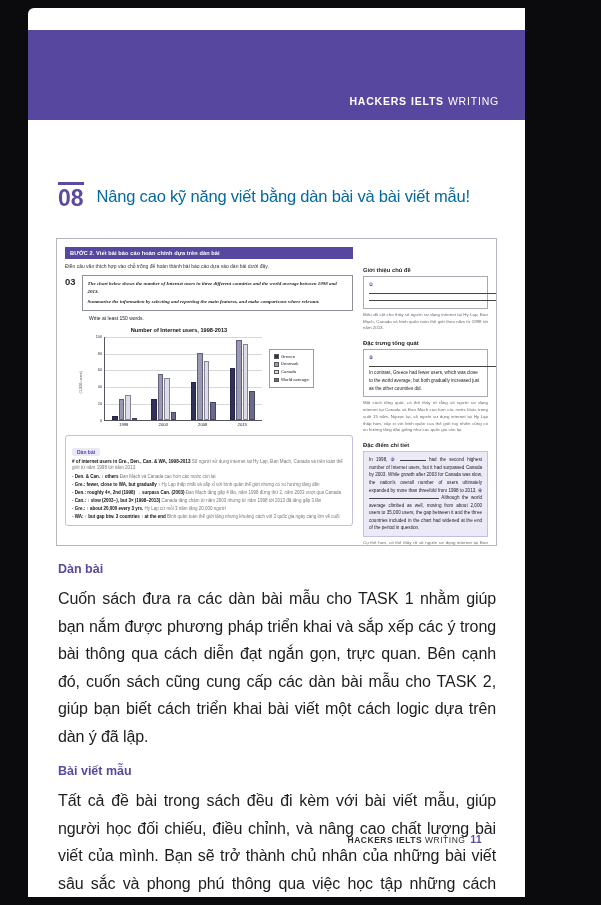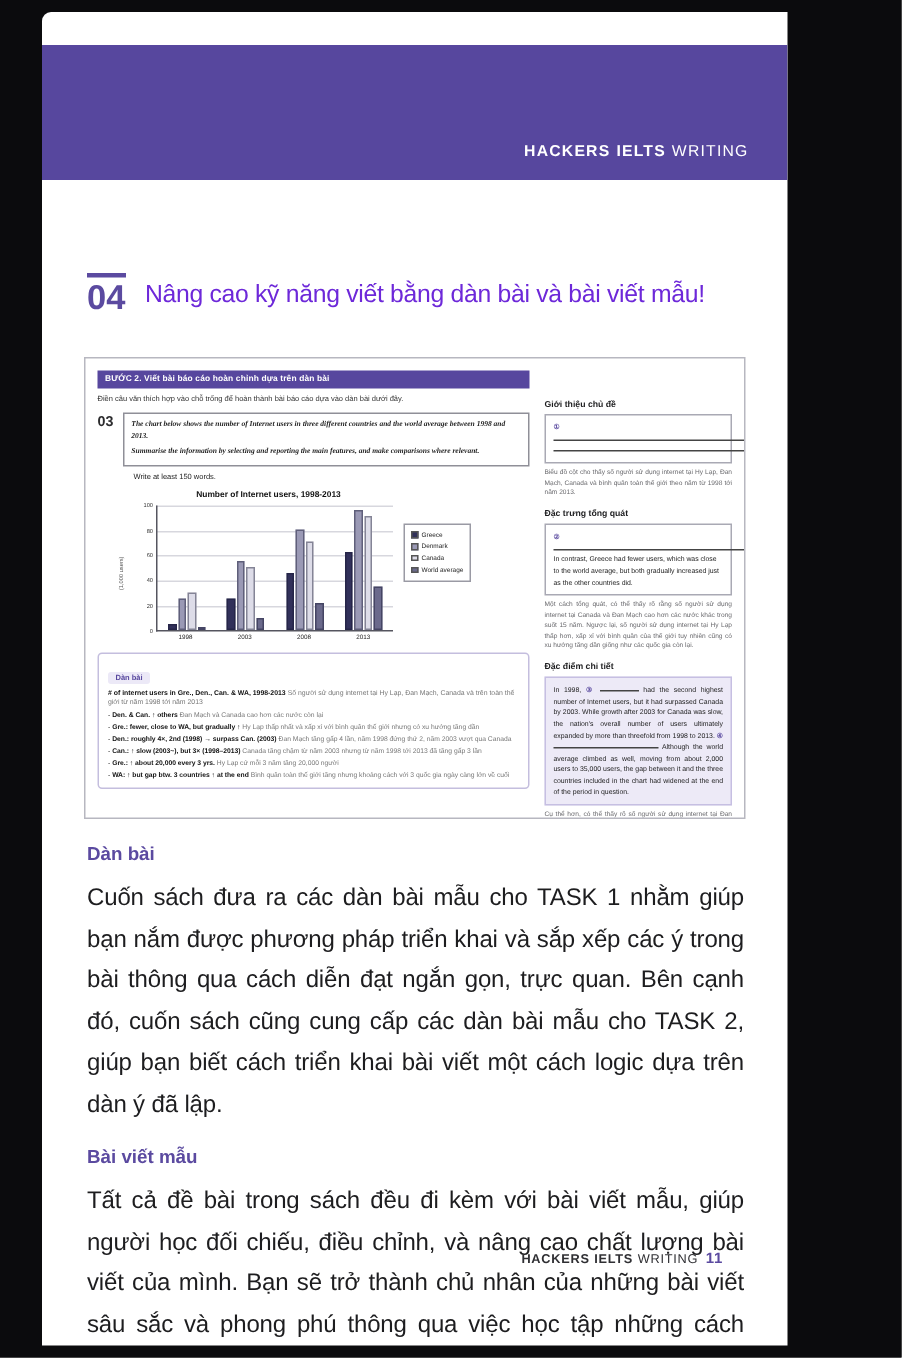--- a/index.html
+++ b/index.html
@@ -9,21 +9,21 @@
   
   .band { margin-top:22px; height:90px; background:#57479e; display:flex; align-items:flex-end; justify-content:flex-end; padding:0 26px 13px 0; }
   .brand { color:#fff; font-size:10.5px; letter-spacing:0.8px; white-space:nowrap; }
   .brand .b1 { font-weight:600; margin-right:4px; }
   .brand .b2 { font-weight:800; margin-right:4px; }
   .brand .b3 { font-weight:300; }
 
   
   .section-head { display:flex; align-items:flex-start; gap:13px; margin:62px 28px 0 30px; }
   .sec-num { font-size:23px; font-weight:700; color:#5b4aa0; border-top:3px solid #5b4aa0; padding-top:2px; line-height:1; }
-  .sec-title { font-size:16.5px; font-weight:500; color:#6d28d9; padding-top:5px; letter-spacing:-0.2px; }
+  .sec-title { font-size:16.5px; font-weight:500; color:#0369a1; padding-top:5px; letter-spacing:-0.2px; }
 
   
   .figure { margin:28px 28px 0; border:1px solid #b7b7c0; background:#fff; padding:8px; height:308px; overflow:hidden; }
   .fig-cols { display:flex; gap:10px; }
   .fig-left { width:288px; flex:none; }
   .fig-right { flex:1; margin-top:20px; min-width:0; }
   .step-bar { width:288px; background:#57479e; color:#fff; font-size:5.6px; font-weight:700; padding:3px 5px; letter-spacing:0.1px; }
   .fig-instruction { font-size:5px; color:#333; margin:4px 0 5px; line-height:1.45; }
 
   .task-row { display:flex; gap:6px; }
@@ -84,21 +84,21 @@
 
 <div class="page">
 
   <div class="band">
     <div class="brand">
       <span class="b1">HACKERS</span><span class="b2">IELTS</span><span class="b3">WRITING</span>
     </div>
   </div>
 
   <div class="section-head">
-    <div class="sec-num">04</div>
+    <div class="sec-num">08</div>
     <h1 class="sec-title">Nâng cao kỹ năng viết bằng dàn bài và bài viết mẫu!</h1>
   </div>
 
   <div class="figure">
     <div class="fig-cols">
       <div class="fig-left">
         <div class="step-bar">BƯỚC 2. Viết bài báo cáo hoàn chỉnh dựa trên dàn bài</div>
         <div class="fig-instruction">Điền câu văn thích hợp vào chỗ trống để hoàn thành bài báo cáo dựa vào dàn bài dưới đây.</div>
 
         <div class="task-row">

